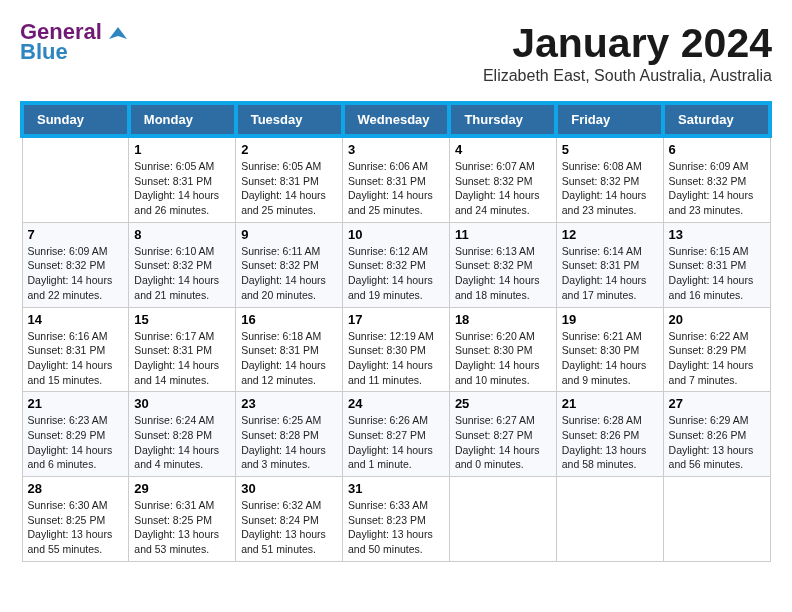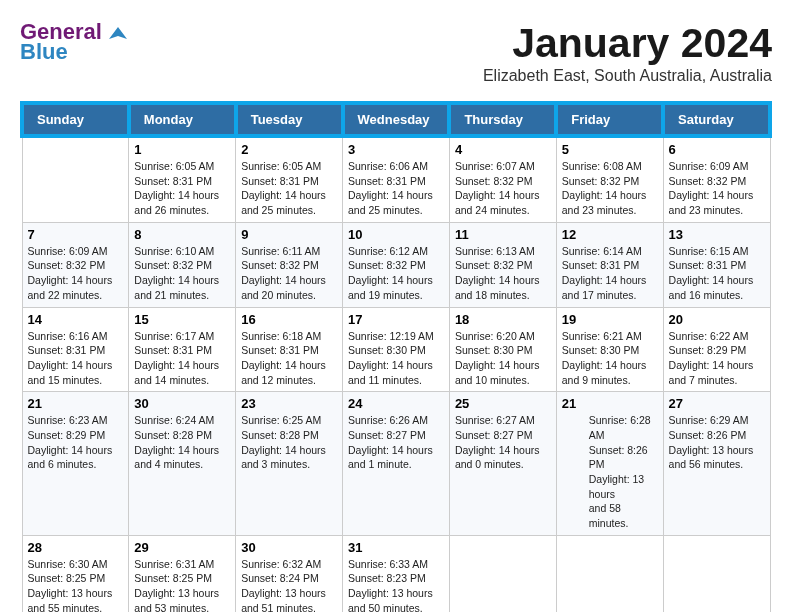--- a/index.html
+++ b/index.html
@@ -294,21 +294,21 @@
         </td>
         <td>
           <span class="day-number">25</span>
           <div class="day-info" style="white-space: pre-line;">Sunrise: 6:27 AM
 Sunset: 8:27 PM
 Daylight: 14 hours
 and 0 minutes.</div>
         </td>
         <td>
           <span class="day-number">21</span>
-          <div class="day-info" style="white-space: pre-line; margin-left: 27px;">Sunrise: 6:28 AM
+          <div class="day-info" style="white-space: pre-line;">Sunrise: 6:28 AM
 Sunset: 8:26 PM
 Daylight: 13 hours
 and 58 minutes.</div>
         </td>
         <td>
           <span class="day-number">27</span>
           <div class="day-info" style="white-space: pre-line;">Sunrise: 6:29 AM
 Sunset: 8:26 PM
 Daylight: 13 hours
 and 56 minutes.</div>

